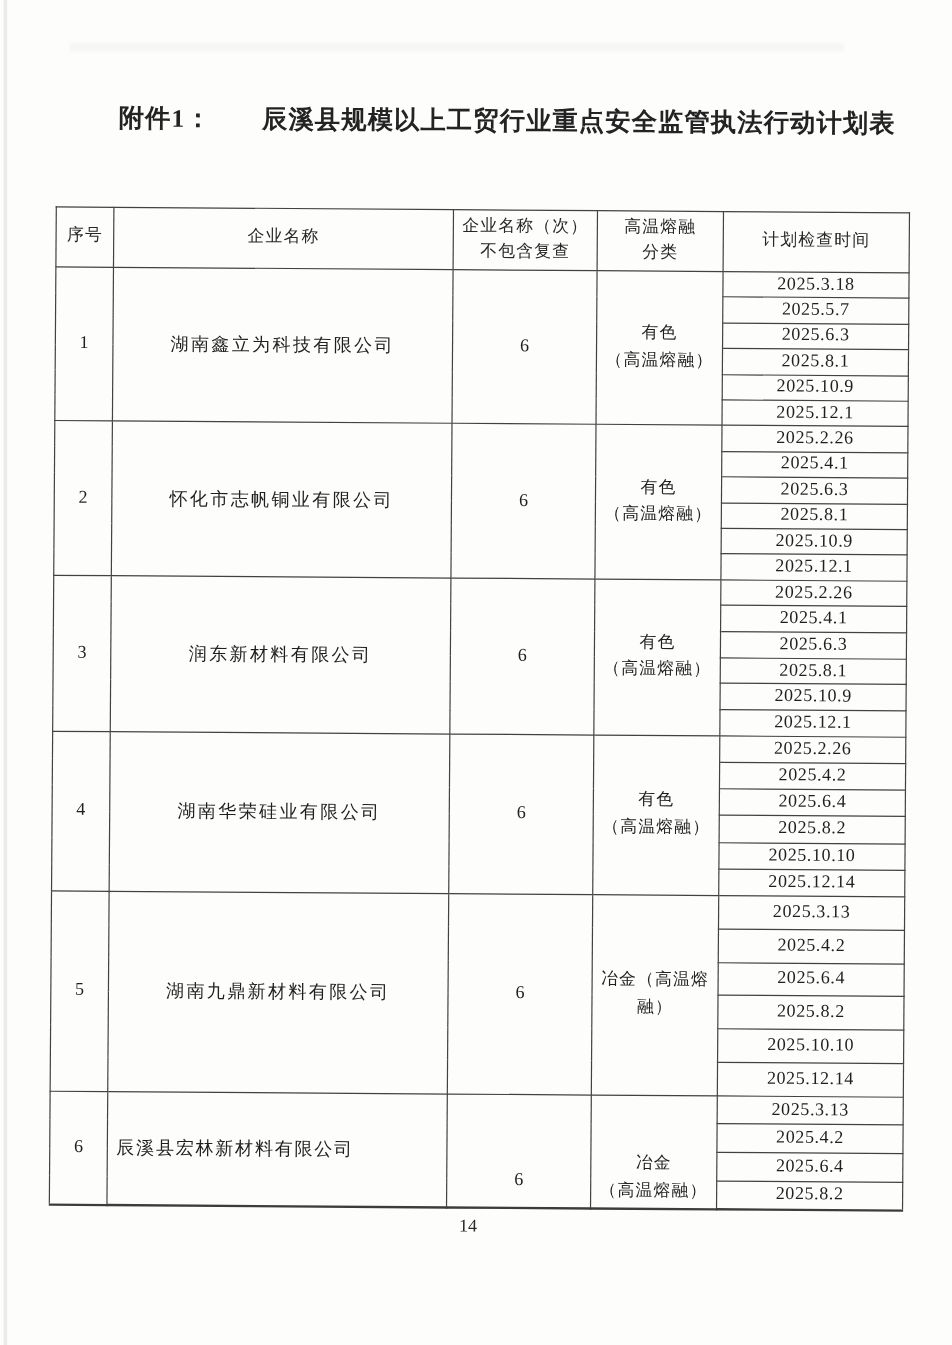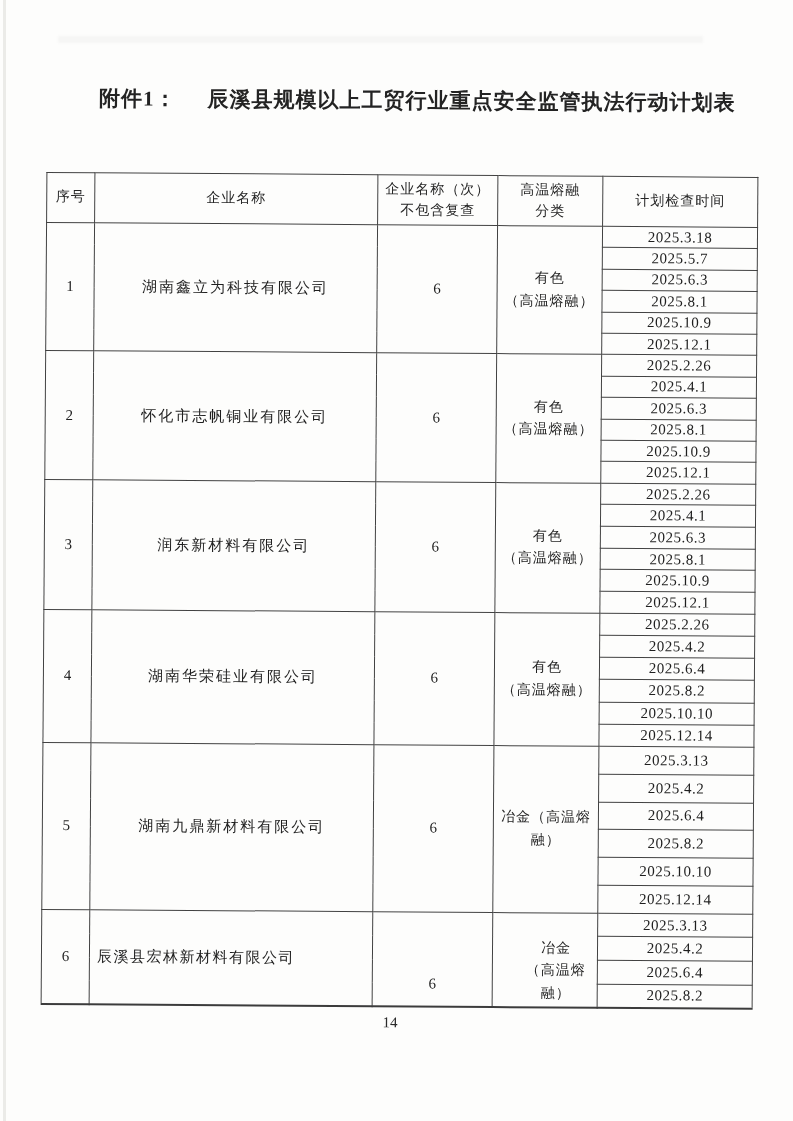--- a/index.html
+++ b/index.html
@@ -28,21 +28,21 @@
     transform-origin: 60px 90px;
   }
   .title-row {
     position: absolute; left: 75px; top: 84px;
     width: 680px;
     font-size: 21px; font-weight: 600;
     letter-spacing: 1px;
     white-space: nowrap;
     color: #232323;
   }
-  .title-row .attach { margin-right: 31px; padding-left: 24px; }
+  .title-row .attach { margin-right: 42px; padding-left: 24px; }
   table.plan {
     position: absolute; left: 47px; top: 172px;
     width: 711px;
     border-collapse: collapse;
     table-layout: fixed;
     border: 1.5px solid #3c3c3c;
   }
   table.plan th, table.plan td {
     border: 1px solid #424242;
     padding: 0;
@@ -72,21 +72,21 @@
     line-height: 1.6;
     padding: 0 4px;
   }
   td.date-cell {
     font-size: 15px;
     letter-spacing: 0.5px;
   }
   
   tr.blk-5 td.company-cell { text-align: left; padding-left: 7px; letter-spacing: 1.5px; }
   tr.blk-5 td.count-cell { vertical-align: bottom; padding-bottom: 13px; }
-  tr.blk-5 td.industry-cell { vertical-align: bottom; padding-bottom: 2px; padding-left: 22px; }
+  tr.blk-5 td.industry-cell { vertical-align: bottom; padding-bottom: 2px; }
   table.plan { border-bottom-width: 2px; }
   .page-number {
     position: absolute; left: 0; top: 1012px;
     width: 793px;
     text-align: center;
     font-size: 15px;
     color: #2a2a2a;
   }
 </style>
 </head>

